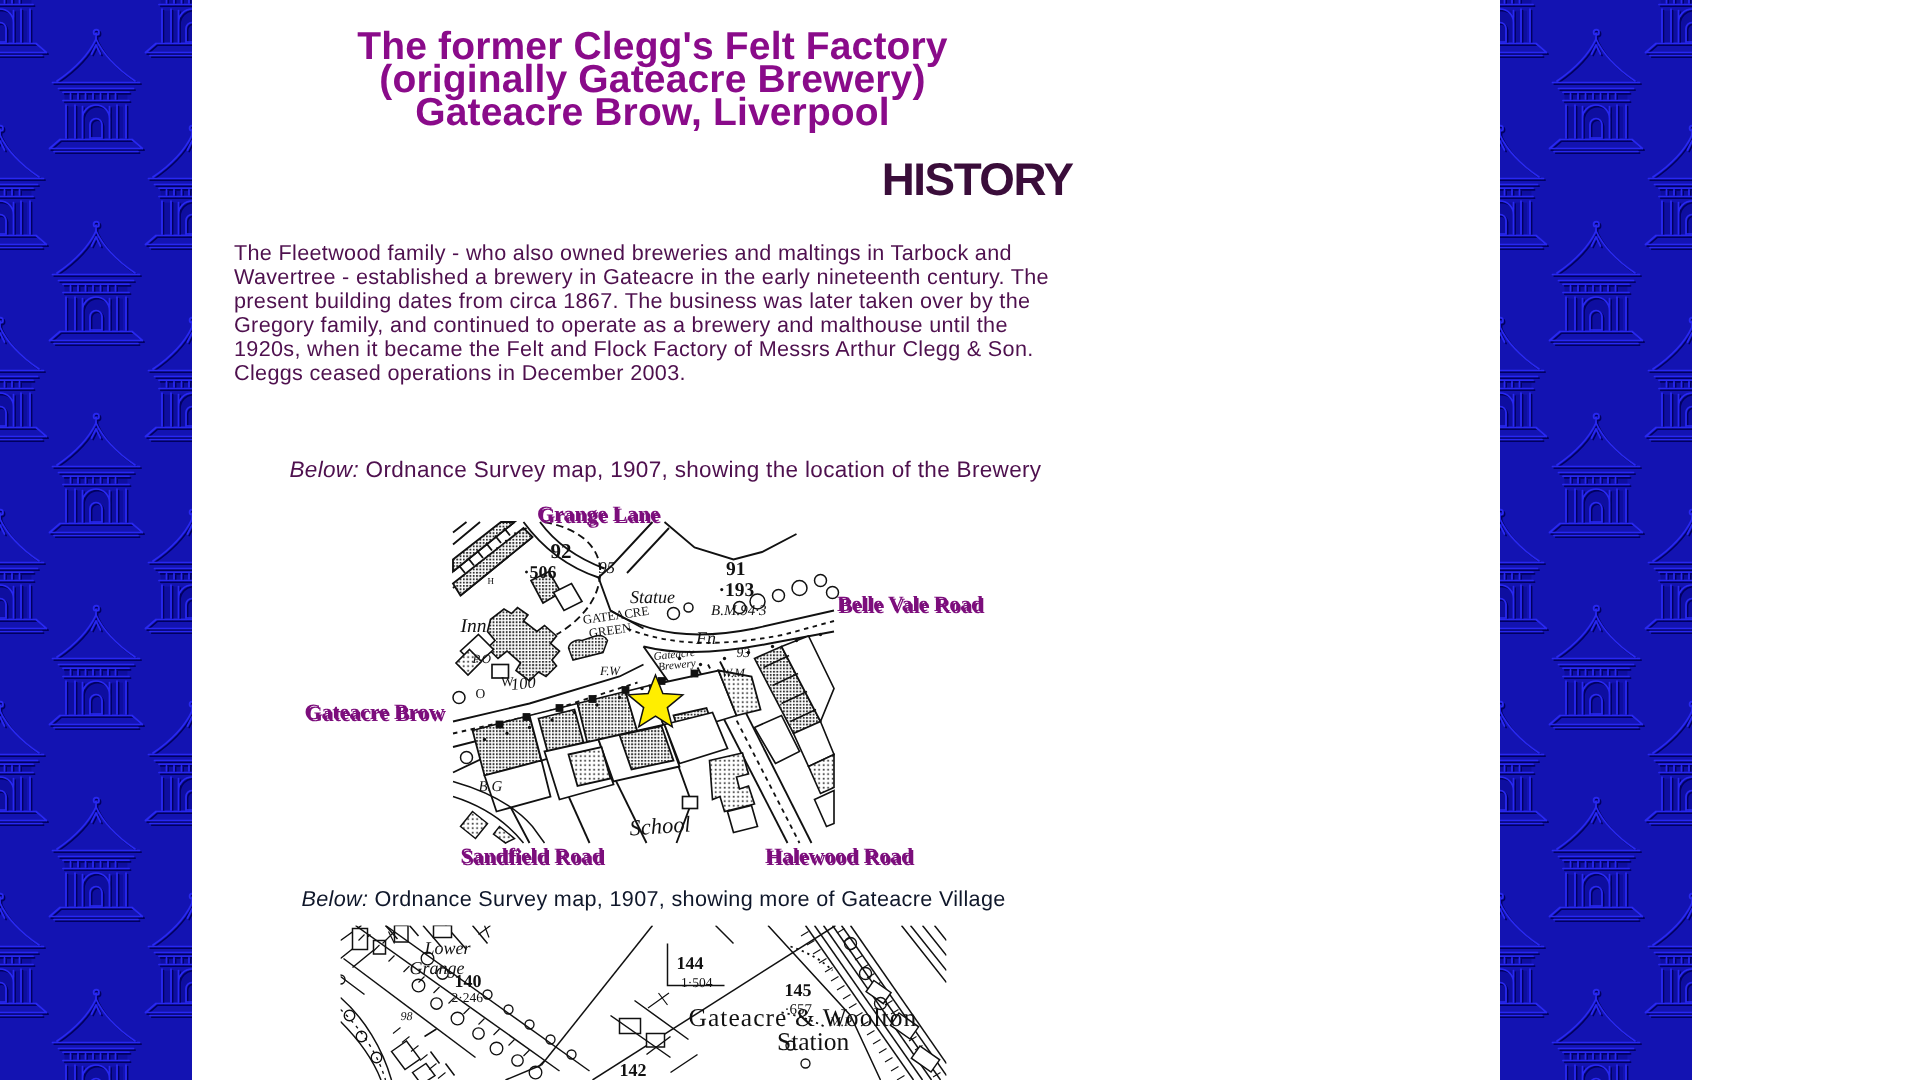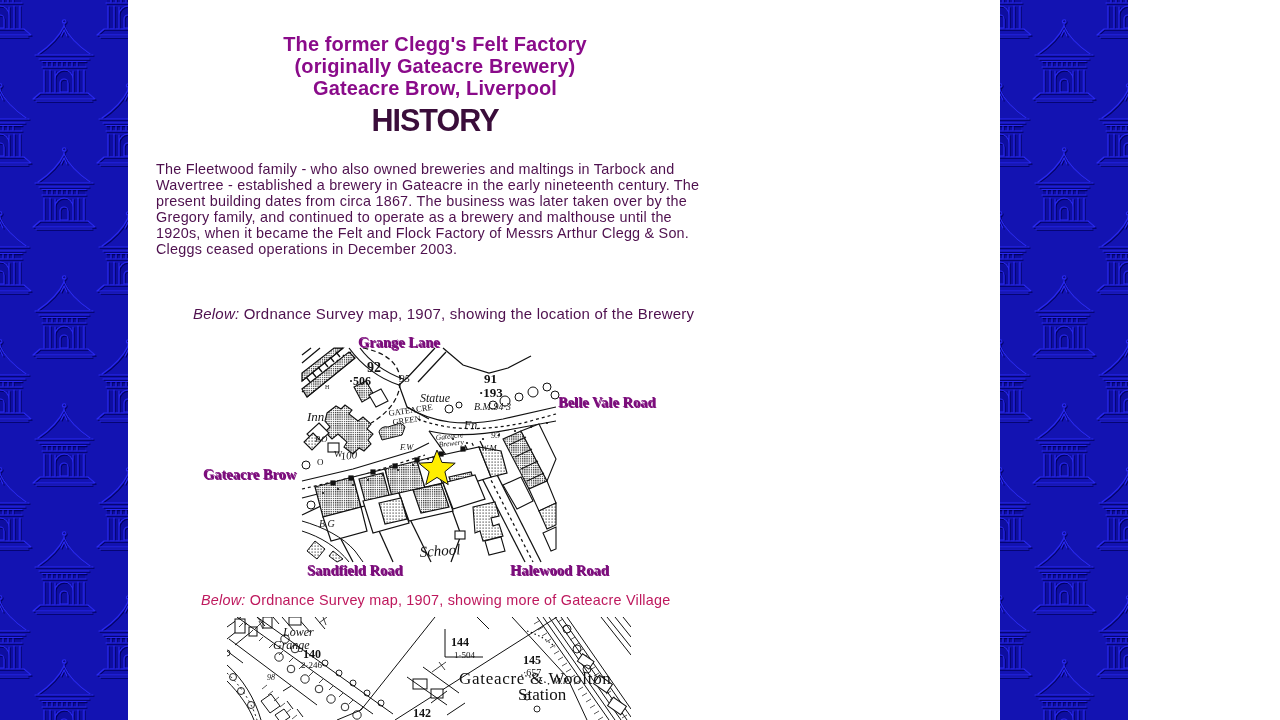--- a/index.html
+++ b/index.html
@@ -40,22 +40,22 @@
       <use href="#twr" x="0" y="-36"></use>
       <use href="#twr" x="128" y="-36"></use>
     </pattern>
   </defs>
   <rect x="0" y="0" width="128" height="720" fill="url(#bgp)"></rect>
   <g transform="translate(1000,0)">
       <rect x="0" y="0" width="128" height="720" fill="url(#bgp)"></rect>
     </g>
 </svg>
 
-<div class="abs purple" style="left:155px;top:33px;width:560px;text-align:center;font-size:20px;line-height:22px;letter-spacing:0.1px;">The former Clegg's Felt Factory<br>(originally Gateacre Brewery)<br>Gateacre Brow, Liverpool</div>
-<div class="abs" style="left:155px;top:103px;width:560px;text-align:center;font-size:30.5px;font-weight:bold;letter-spacing:-0.95px;color:#3a0d3a;">HISTORY</div>
+<div class="abs purple" style="left:155px;top:19px;width:560px;text-align:center;font-size:26px;line-height:22px;letter-spacing:0.1px;">The former Clegg's Felt Factory<br>(originally Gateacre Brewery)<br>Gateacre Brow, Liverpool</div>
+<div class="abs" style="left:155px;top:103px;width:560px;text-align:right;font-size:30.5px;font-weight:bold;letter-spacing:-0.95px;color:#3a0d3a;">HISTORY</div>
 
 <div class="abs" style="left:156px;top:161px;width:580px;font-size:14.4px;letter-spacing:0.22px;line-height:16px;color:#4e104e;">The Fleetwood family - who also owned breweries and maltings in Tarbock and<br>Wavertree - established a brewery in Gateacre in the early nineteenth century. The<br>present building dates from circa 1867. The business was later taken over by the<br>Gregory family, and continued to operate as a brewery and malthouse until the<br>1920s, when it became the Felt and Flock Factory of Messrs Arthur Clegg &amp; Son.<br>Cleggs ceased operations in December 2003.</div>
 
 <div class="abs" style="left:193px;top:305px;font-size:15px;letter-spacing:0.22px;color:#4e104e;"><i>Below:</i> Ordnance Survey map, 1907, showing the location of the Brewery</div>
 
 <svg class="abs" style="left:203px;top:335px" width="455" height="243" id="map1">
   <defs>
     <pattern id="stip" width="2.2" height="2.2" patternUnits="userSpaceOnUse">
       <rect width="2.2" height="2.2" fill="#ffffff"></rect>
       <rect x="0" y="0" width="1.25" height="1.25" fill="#333333"></rect>
@@ -232,21 +232,21 @@
   </g>
   <g class="mlabel">
     <text x="155" y="12">Grange Lane</text>
     <text x="355" y="72">Belle Vale Road</text>
     <text x="0" y="144">Gateacre Brow</text>
     <text x="104" y="240">Sandfield Road</text>
     <text x="307" y="240">Halewood Road</text>
   </g>
 </svg>
 
-<div class="abs" style="left:201px;top:592px;font-size:14.4px;letter-spacing:0.22px;color:#be185d;"><i>Below:</i> Ordnance Survey map, 1907, showing more of Gateacre Village</div>
+<div class="abs" style="left:201px;top:592px;font-size:14.4px;letter-spacing:0.22px;color:#0f172a;"><i>Below:</i> Ordnance Survey map, 1907, showing more of Gateacre Village</div>
 
 <svg class="abs" style="left:227px;top:617px" width="404" height="103" id="map2">
   <rect width="404" height="103" fill="#fff"></rect>
   <g stroke="#111" stroke-width="1" fill="none">
 
     <path d="M0,10 L14,0 M0,22 L20,6 M8,28 L30,10"></path>
     <rect x="8" y="2" width="10" height="14" fill="#fff"></rect>
     <rect x="22" y="10" width="8" height="9" fill="#fff"></rect>
     <rect x="36" y="0" width="9" height="11" fill="#fff"></rect>
     <path d="M30,0 l8,9 M46,0 l6,7"></path>

